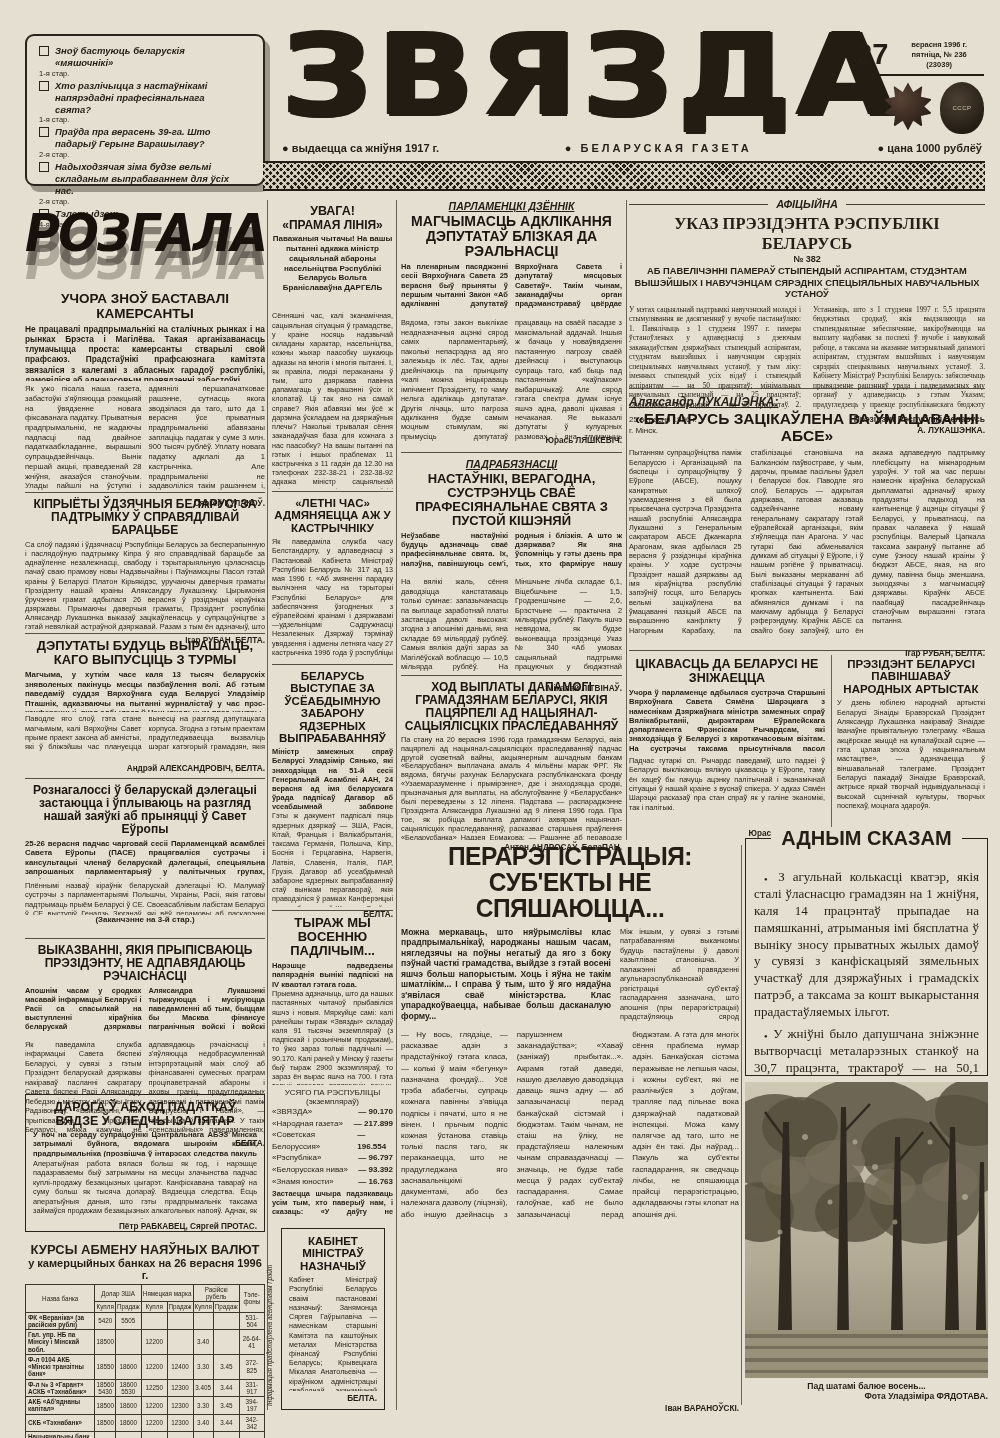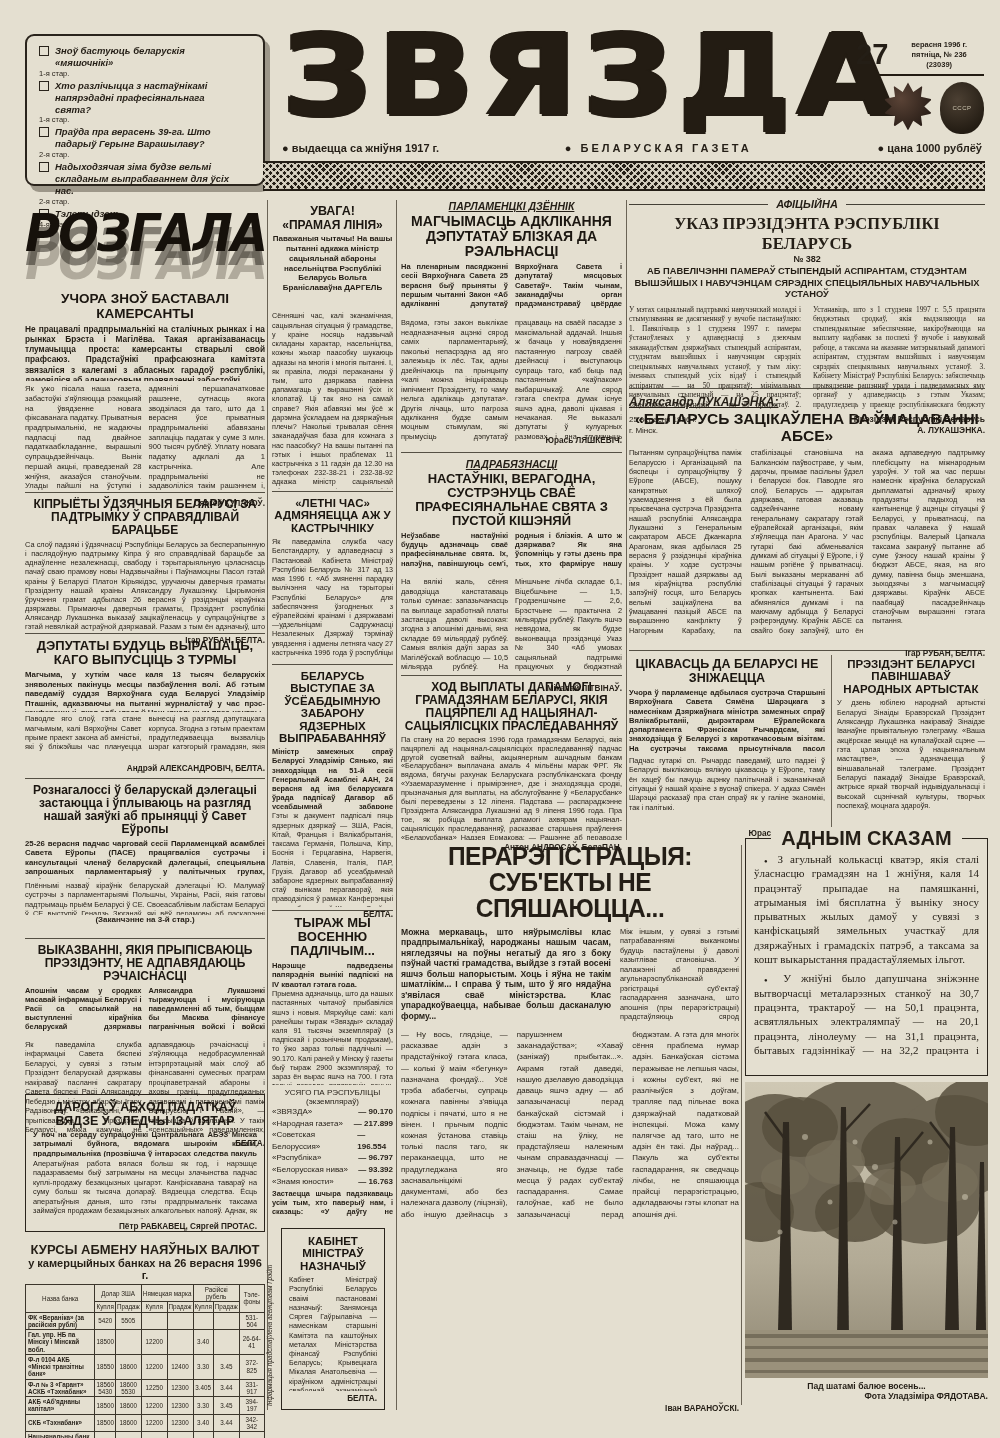--- a/index.html
+++ b/index.html
@@ -81,21 +81,21 @@
   .ukaz-title{font-family:"Liberation Serif",serif;font-weight:bold;font-size:16.5px;text-align:center;}
   .ukaz-num{font-size:9px;font-weight:bold;text-align:center;}
   .ukaz-sub{font-size:9.3px;font-weight:bold;text-align:center;line-height:1.25;margin:2px 0 4px;}
   .sig{font-weight:bold;text-align:right;font-size:8.5px;line-height:1.3;}
   .serifbody{font-family:"Liberation Serif",serif;}
 
   
   .one-box{border:1.5px solid #2a241c;padding:4px 8px 4px 8px;}
   .one-title{font-weight:bold;font-size:20px;text-align:center;margin-top:-15px;line-height:1;}
   .one-title span{background:#e4dfd0;padding:0 10px;}
-  .one-items{font-family:"Liberation Serif",serif;font-size:11px;text-align:justify;line-height:1.3;overflow:hidden;margin-top:4px;}
+  .one-items{font-family:"Liberation Serif",serif;font-size:13px;text-align:justify;line-height:1.3;overflow:hidden;margin-top:21px;}
   .one-items p{margin:0 0 5px 0;text-indent:10px;}
   .one-items p:before{content:"●  ";font-size:6px;}
 
   .caption1{font-weight:bold;font-size:8.6px;text-align:center;}
   .caption2{font-weight:bold;font-size:8.6px;text-align:right;}
 </style>
 </head>
 <body>
 
 <div class="page">

